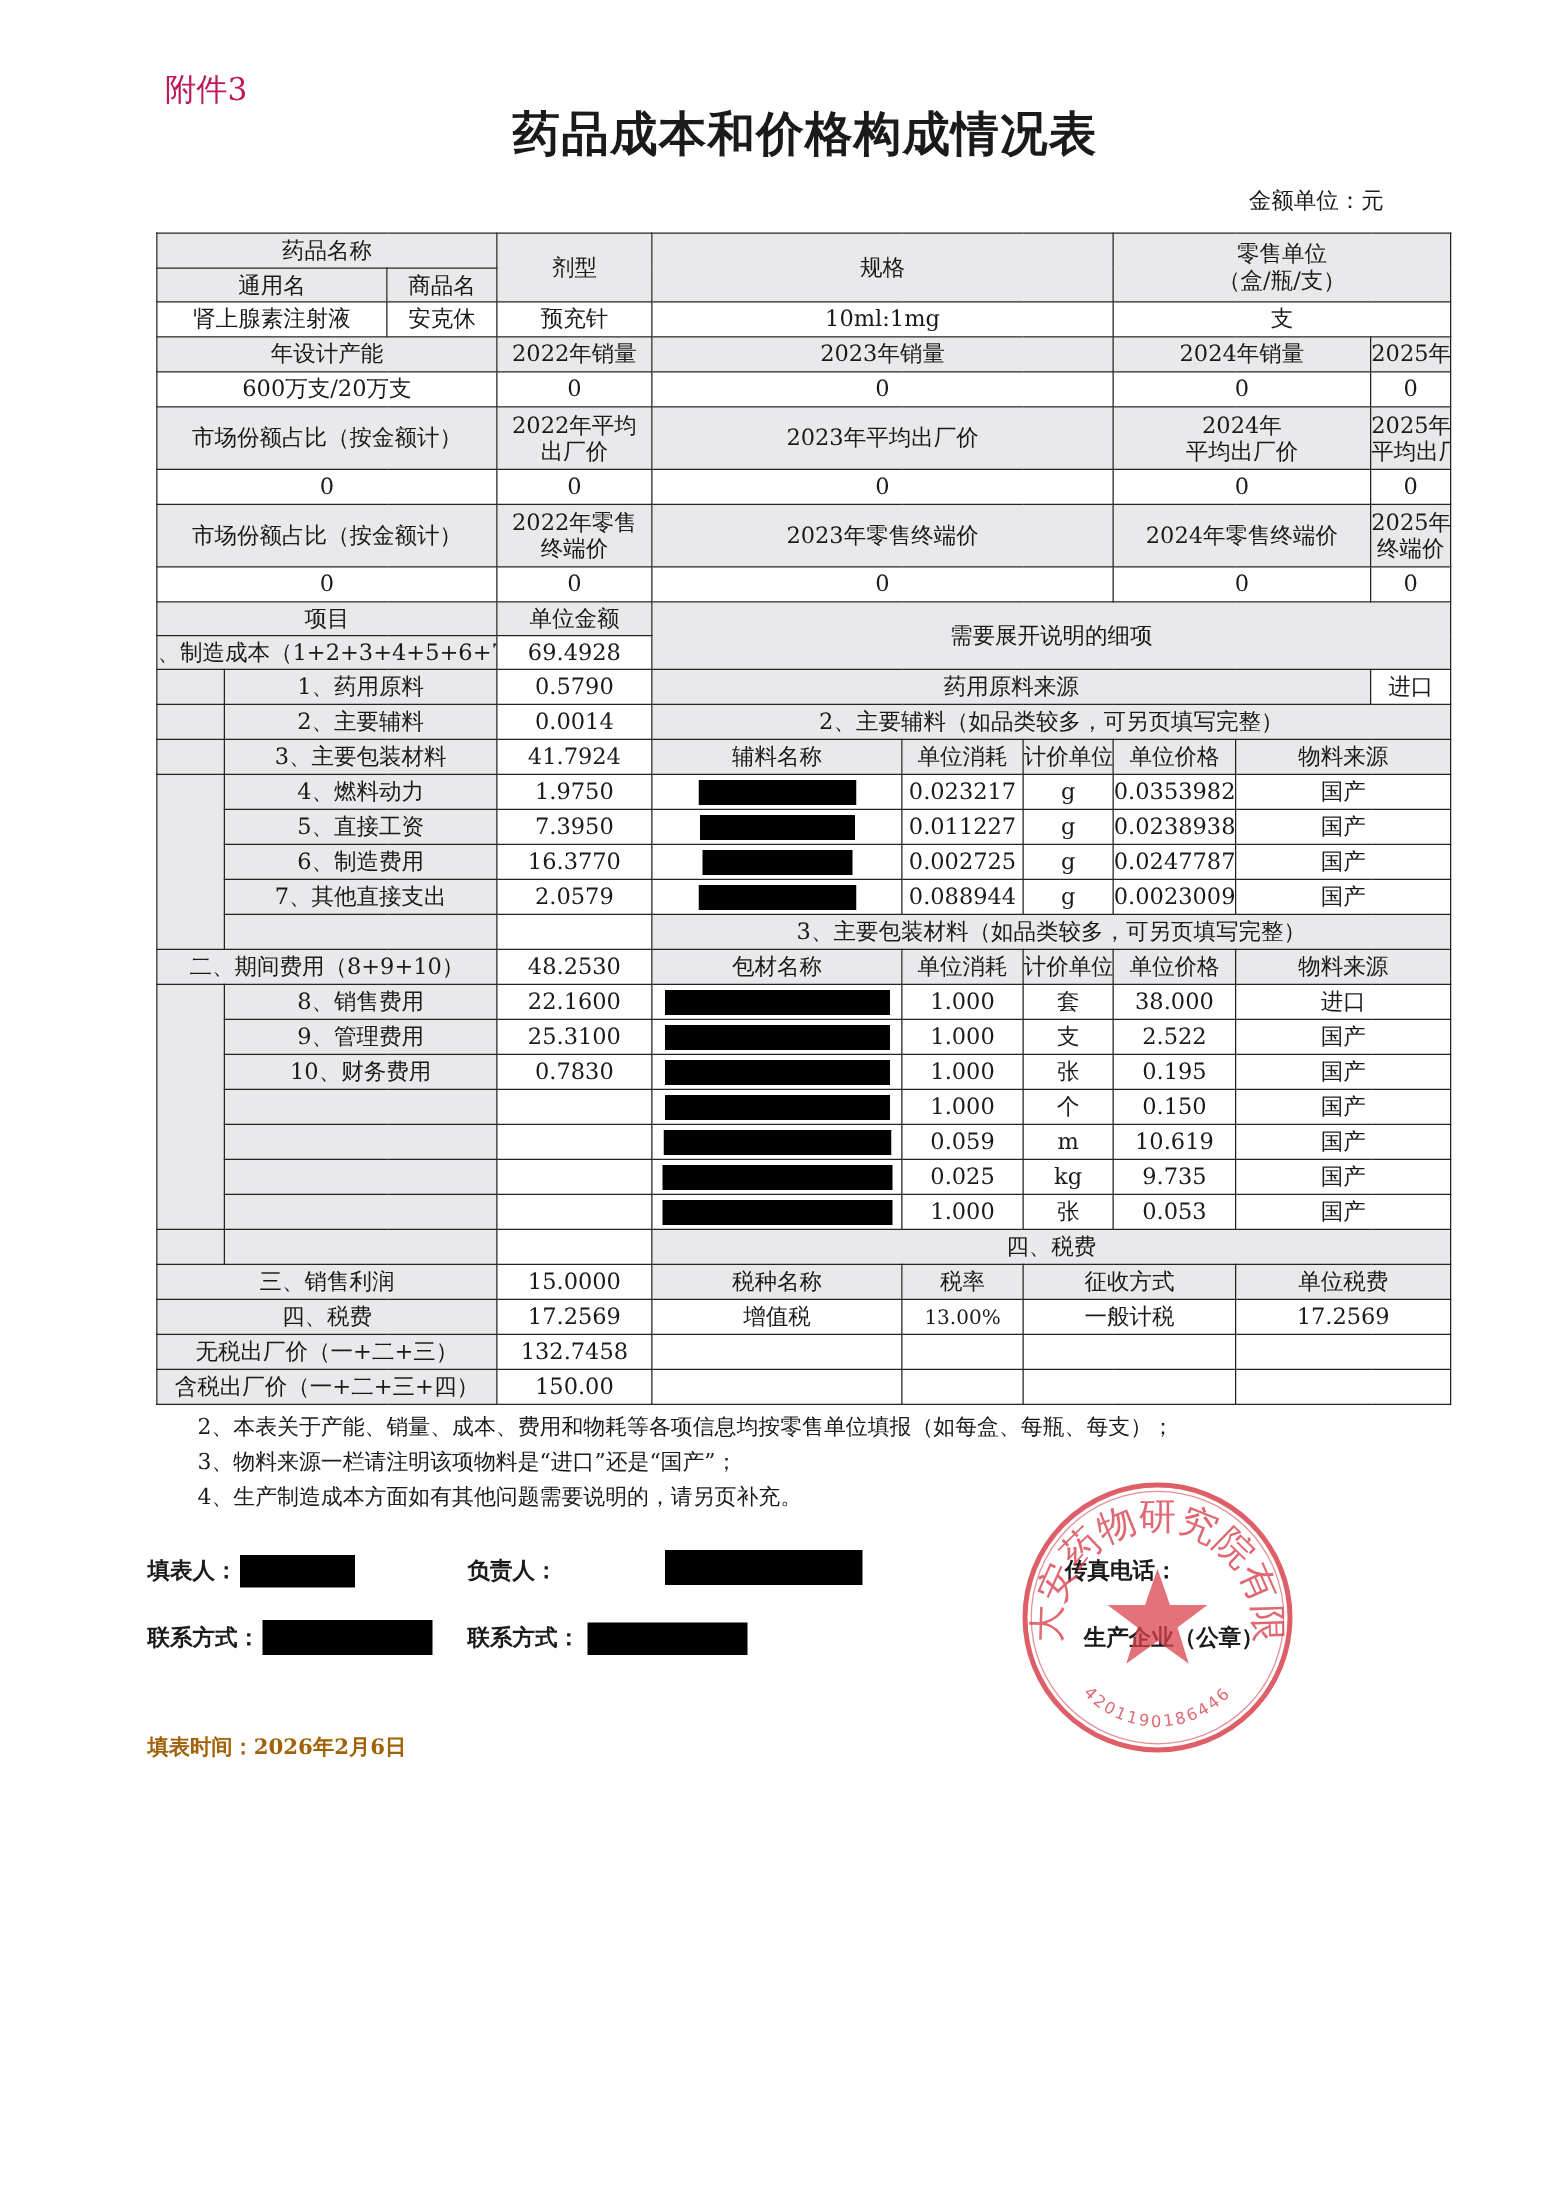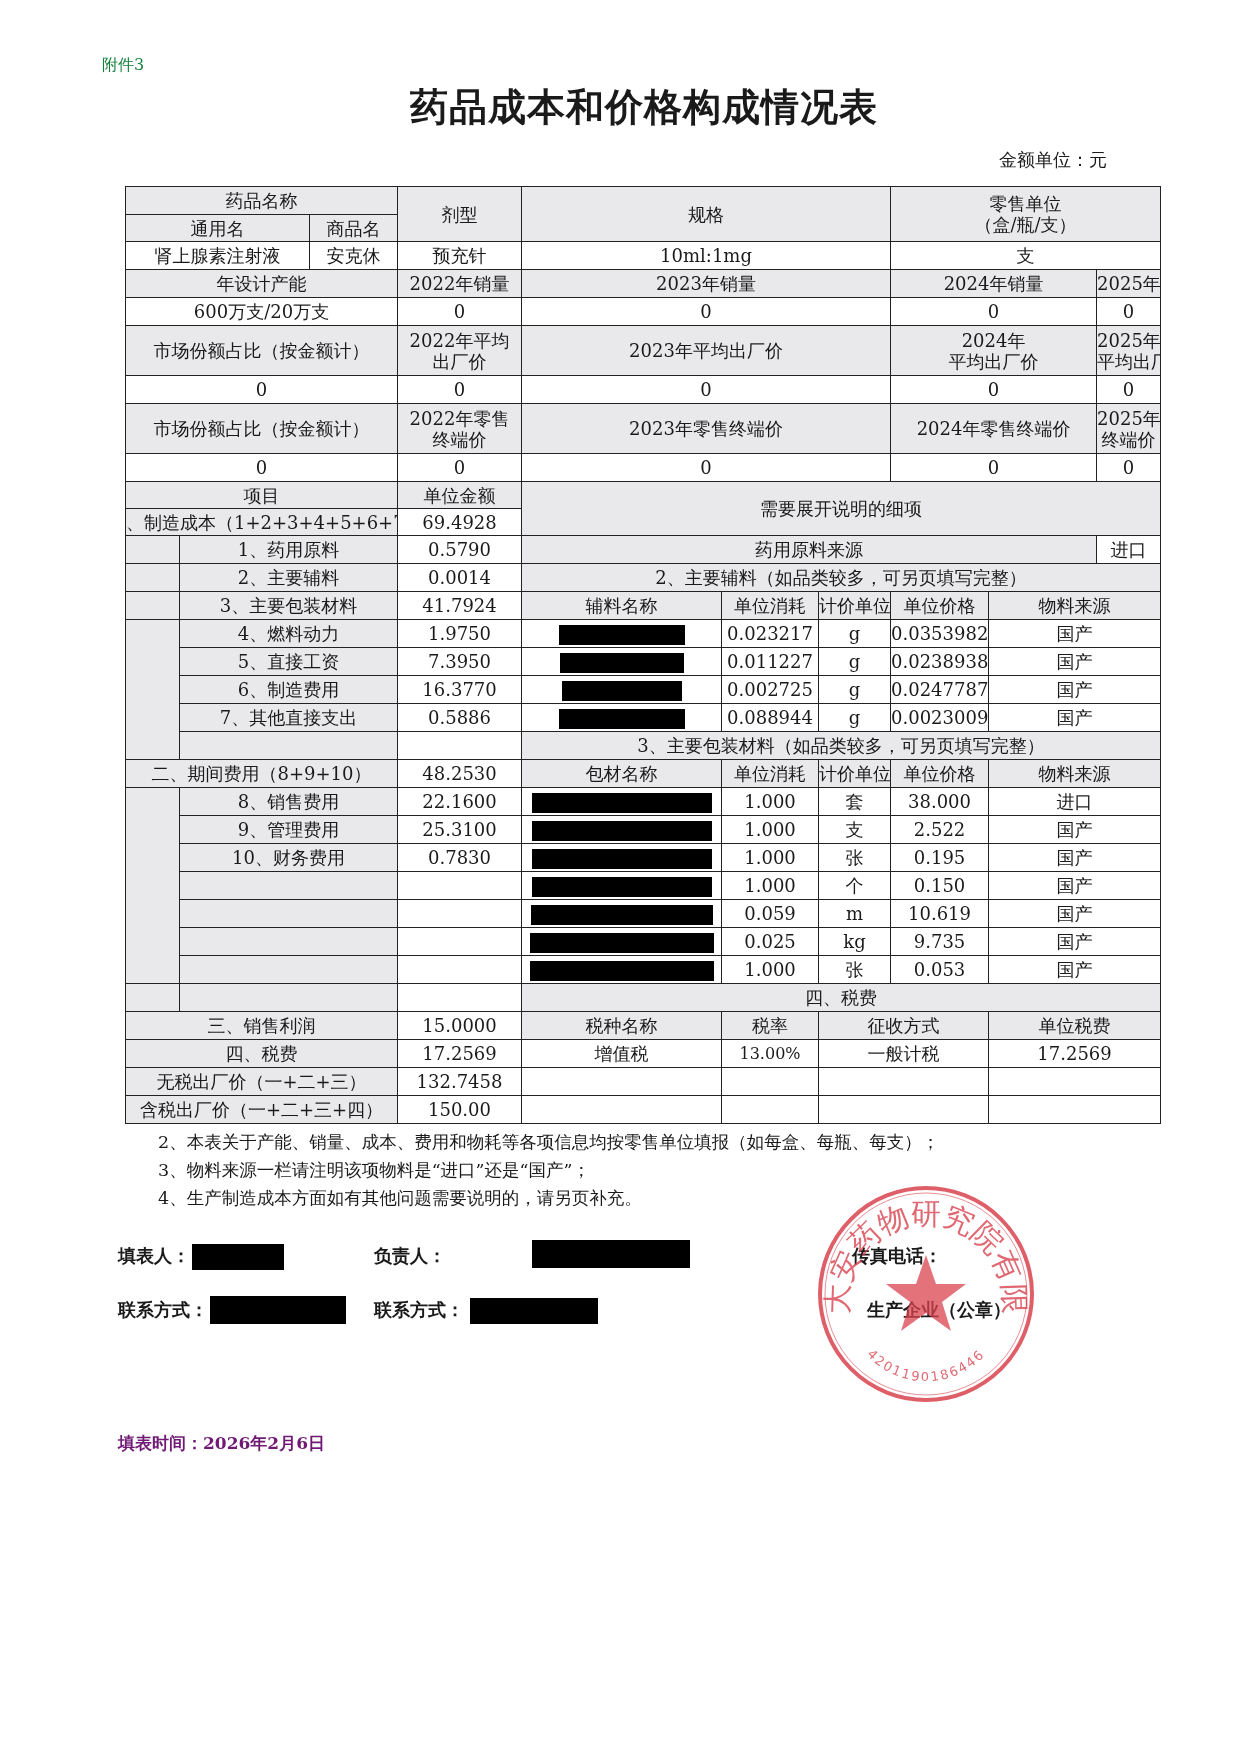--- a/index.html
+++ b/index.html
@@ -1,18 +1,18 @@
 <!DOCTYPE html>
 <html><head>
 <meta charset="utf-8">
 <style>
   html, body { margin:0; padding:0; background:#ffffff; }
   body { width:1240px; height:1755px; position:relative; overflow:hidden;
          font-family:"DejaVu Serif","Liberation Serif",serif; color:#1a1a1a; }
-  .attach { position:absolute; left:102px; top:55px; font-size:16px; color:#15803d; }
+  .attach { position:absolute; left:132px; top:55px; font-size:25px; color:#be185d; }
   .title { position:absolute; left:0; width:1240px; top:82px; text-align:center;
            font-size:38px; font-weight:bold; font-family:"DejaVu Sans","Liberation Sans",sans-serif; letter-spacing:1px;margin-left:24px; }
   .unit { position:absolute; right:133px; top:148px; font-size:18px; }
 
   table.main { position:absolute; left:110px; top:186px; border-collapse:collapse; table-layout:fixed; width:1035px;margin-left:15px; }
   table.main td { border:1.6px solid #222; text-align:center; vertical-align:middle; font-size:18px; padding:0;
                   line-height:21px; overflow:hidden; white-space:nowrap; }
   td.g { background:#e9e9ec; }
   td.sm { font-size:14px; }
   td.wrap { white-space:normal; line-height:20px; }
@@ -172,21 +172,21 @@
     <td class="g" colspan="2">6、制造费用</td>
     <td>16.3770</td>
     <td><span class="redact" style="width:120px"></span></td>
     <td class="sm">0.002725</td>
     <td class="sm">g</td>
     <td class="sm">0.02477876</td>
     <td class="sm" colspan="2">国产</td>
   </tr>
   <tr style="height:28px">
     <td class="g" colspan="2">7、其他直接支出</td>
-    <td>0.5886</td>
+    <td>2.0579</td>
     <td><span class="redact" style="width:126px"></span></td>
     <td class="sm">0.088944</td>
     <td class="sm">g</td>
     <td class="sm">0.0023009</td>
     <td class="sm" colspan="2">国产</td>
   </tr>
   <tr style="height:28px">
     <td class="g" colspan="2"></td>
     <td></td>
     <td class="g" colspan="6">3、主要包装材料（如品类较多，可另页填写完整）</td>
@@ -318,21 +318,21 @@
 <div class="sig" style="left:374px;top:1244px">负责人：</div>
 <div class="blk" style="left:532px;top:1240px;width:158px;height:28px"></div>
 <div class="sig" style="left:852px;top:1244px">传真电话：</div>
 
 <div class="sig" style="left:118px;top:1298px">联系方式：</div>
 <div class="blk" style="left:210px;top:1296px;width:136px;height:28px"></div>
 <div class="sig" style="left:374px;top:1298px">联系方式：</div>
 <div class="blk" style="left:470px;top:1298px;width:128px;height:26px"></div>
 <div class="sig" style="left:867px;top:1298px">生产企业（公章）</div>
 
-<div class="sig" style="left:118px;top:1432px;font-size:17px;color:#701a75">填表时间：2026年2月6日</div>
+<div class="sig" style="left:118px;top:1386px;font-size:17px;color:#a16207">填表时间：2026年2月6日</div>
 
 <svg class="stamp" viewBox="0 0 222 222">
   <defs>
     <path id="arcTop" d="M 36 140 A 78 78 0 1 1 186 140"></path>
     <path id="arcBot" d="M 50 170 A 80 80 0 0 0 172 170"></path>
   </defs>
   <circle cx="111" cy="111" r="106" fill="none" stroke="#d9434f" stroke-width="4" opacity="0.85"></circle>
   <circle cx="111" cy="111" r="101" fill="none" stroke="#d9434f" stroke-width="1" opacity="0.6"></circle>
   <text font-size="30" fill="#d9434f" opacity="0.8" font-family="DejaVu Sans, sans-serif">
     <textPath href="#arcTop" startOffset="50%" text-anchor="middle">武汉大安药物研究院有限公司</textPath>

